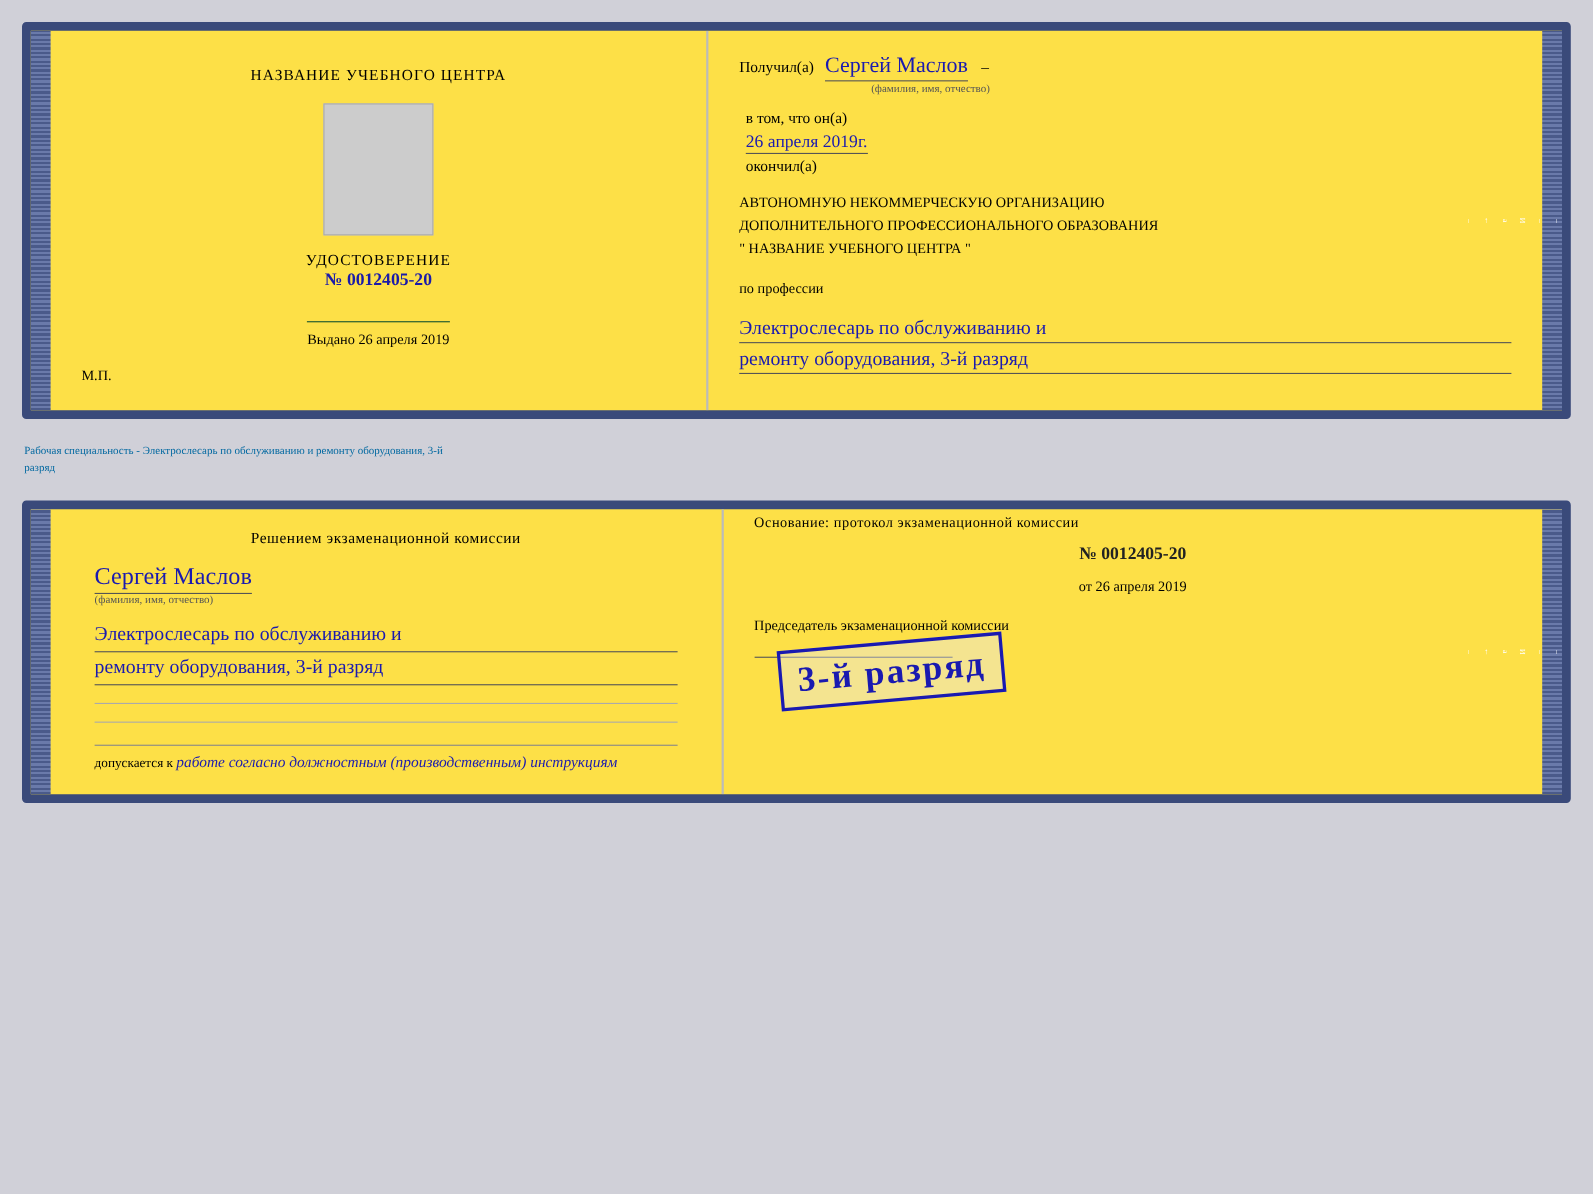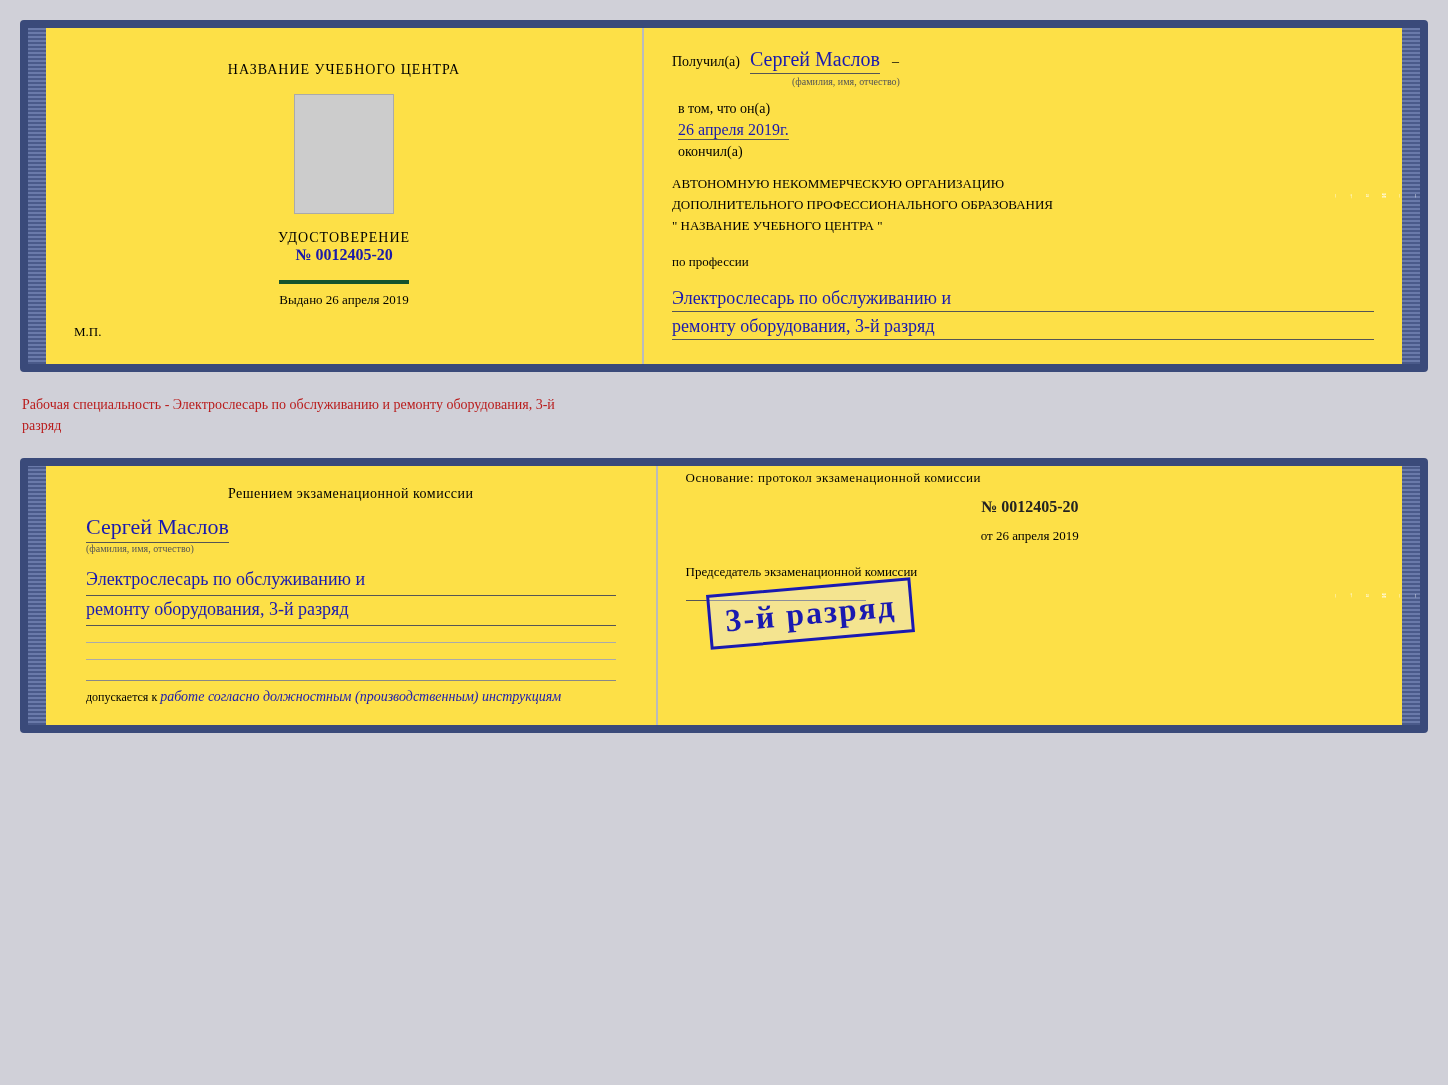--- a/index.html
+++ b/index.html
@@ -102,23 +102,24 @@
     }
 
     .udostoverenie-number {
       font-size: 16px;
       font-weight: bold;
       color: #1a1aaa;
     }
 
     .vydano-line {
       font-size: 13px;
-      border-top: 4px solid #14532d;
+      border-top: 1px solid #14532d;
       padding-top: 8px;
       text-align: left;
+      margin-top: 12px;
     }
 
     .mp-line {
       font-size: 13px;
       align-self: flex-start;
     }
 
     .receiver-name {
       font-family: 'Segoe Script', 'Brush Script MT', cursive;
       font-size: 20px;
@@ -154,22 +155,22 @@
       font-size: 18px;
       color: #1a1ab0;
       border-bottom: 1px solid #555;
       display: block;
       padding-bottom: 2px;
       margin-top: 4px;
     }
 
     
     .between-text {
-      font-size: 14px;
-      color: #b91c1c;
+      font-size: 10px;
+      color: #0369a1;
       padding: 4px 2px;
       line-height: 1.5;
     }
 
     
     .bottom-left {
       flex: 1;
       padding: 20px 40px;
       border-right: 2px solid #bbb;
       display: flex;

